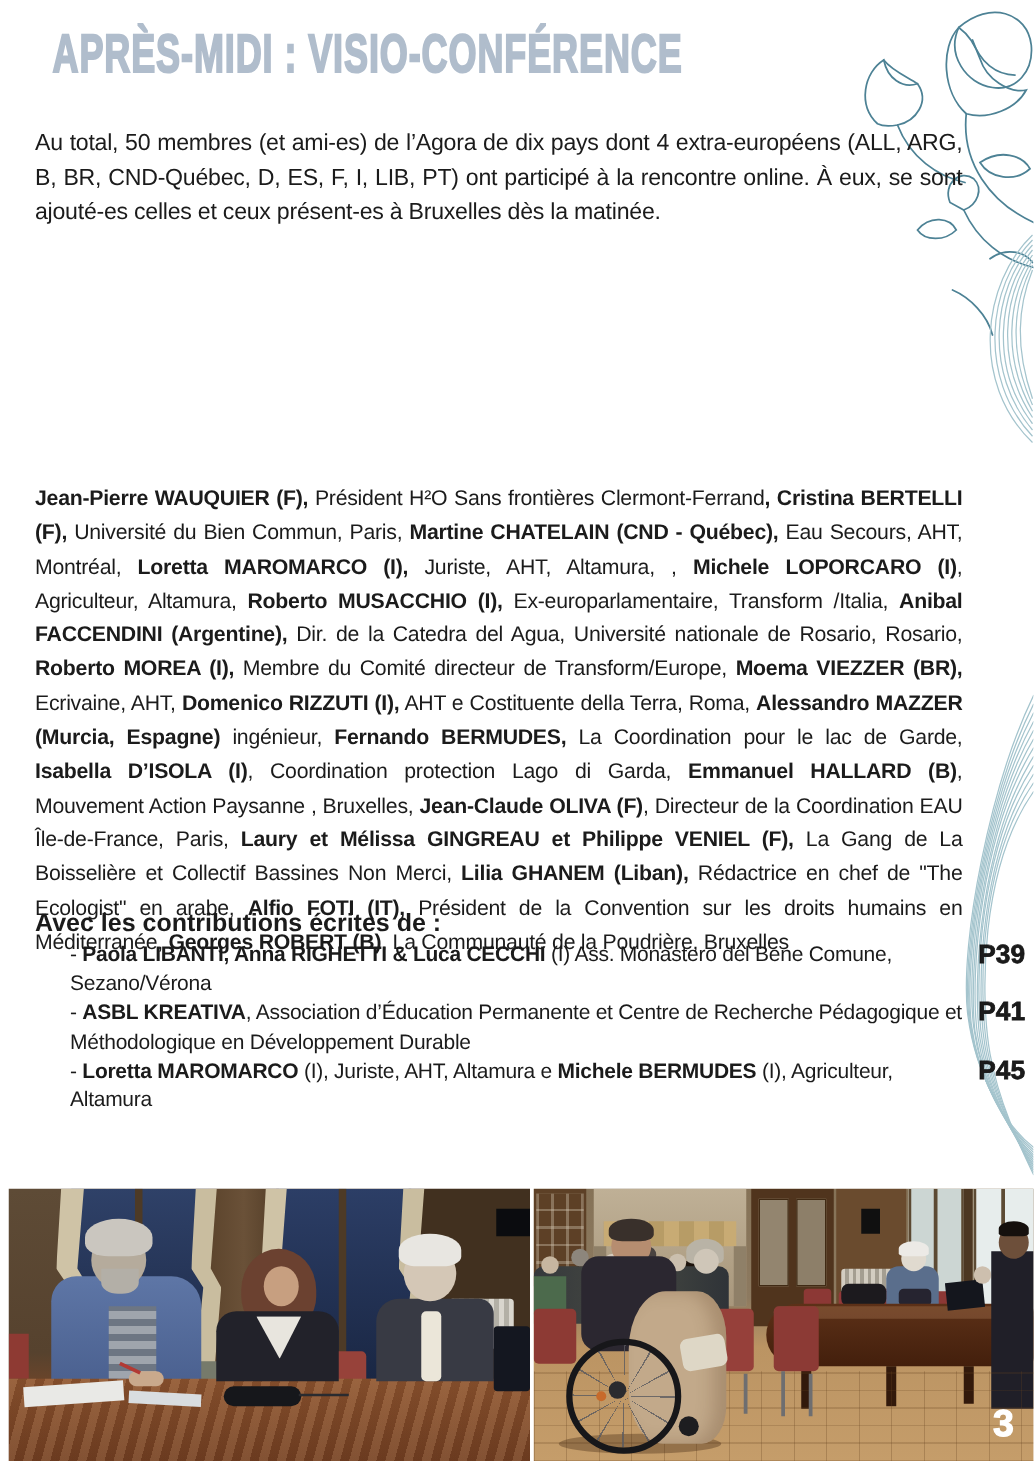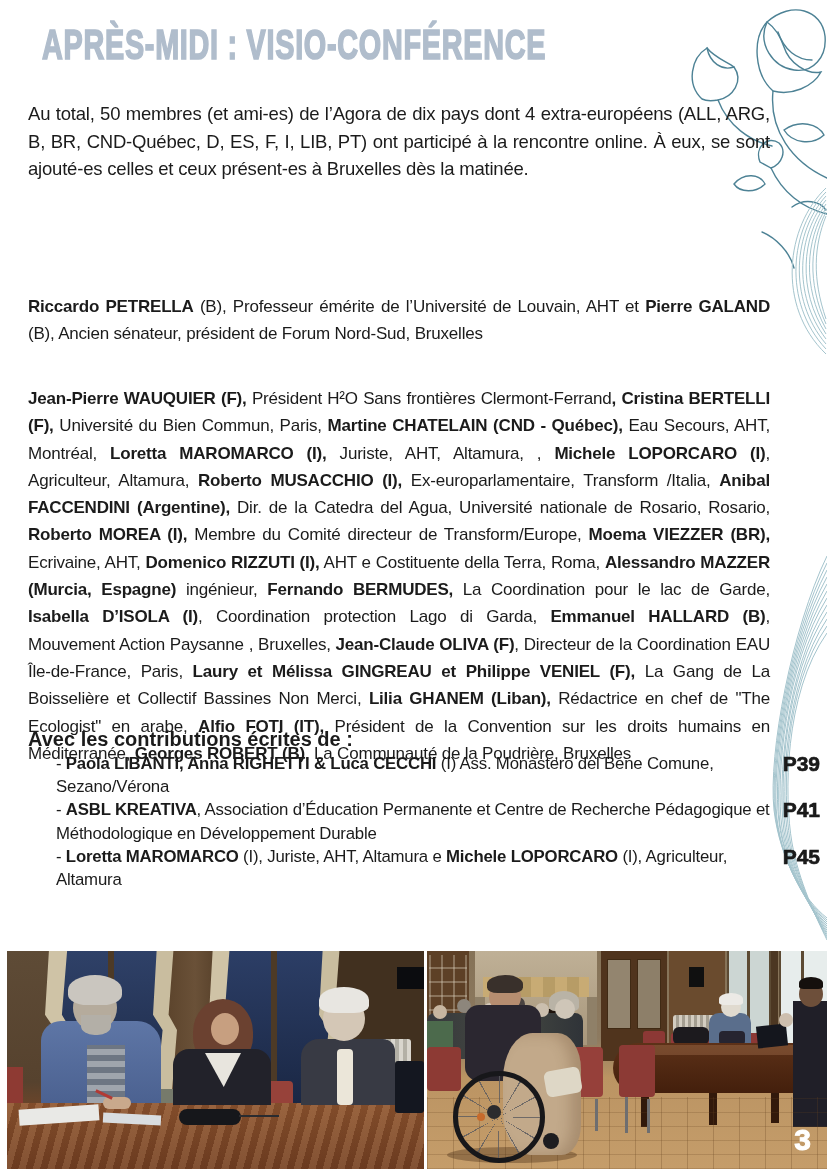--- a/index.html
+++ b/index.html
@@ -80,36 +80,35 @@
     <path d="M69,78 C26,140 24,245 32,292 C39,332 57,367 69,390"></path>
     <path d="M69,85 C26,146 26,249 34,295 C41,334 58,369 69,392"></path>
   </svg>
 
   <div class="title">APRÈS-MIDI : VISIO-CONFÉRENCE</div>
 
   <div class="tblock" style="top:84px;">
     <p class="para" style="margin-top:16px;">Au total, 50 membres (et ami-es) de l’Agora de dix pays dont 4 extra-européens (ALL, ARG, B, BR, CND-Québec, D, ES, F, I, LIB, PT) ont participé à la rencontre online. À eux, se sont ajouté-es celles et ceux présent-es à Bruxelles dès la matinée.</p>
   </div>
 
-  <p class="para small tblock" style="top:293px;"><b>Riccardo PETRELLA</b><span> (B), Professeur émérite de l’Université de Louvain, AHT et </span><b>Pierre GALAND</b><span> (B), Ancien sénateur, président de Forum Nord-Sud, Bruxelles</span></p>
 
   <p class="para small tblock" style="top:385px;"><b>Jean-Pierre WAUQUIER (F),</b><span> Président H²O Sans frontières Clermont-Ferrand</span><b>, Cristina BERTELLI (F),</b><span> Université du Bien Commun, Paris, </span><b>Martine CHATELAIN (CND - Québec),</b><span> Eau Secours, AHT, Montréal, </span><b>Loretta MAROMARCO (I),</b><span> Juriste, AHT, Altamura, , </span><b>Michele LOPORCARO (I)</b><span>, Agriculteur, Altamura, </span><b>Roberto MUSACCHIO (I),</b><span> Ex-europarlamentaire, Transform /Italia, </span><b>Anibal FACCENDINI (Argentine),</b><span> Dir. de la Catedra del Agua, Université nationale de Rosario, Rosario, </span><b>Roberto MOREA (I),</b><span> Membre du Comité directeur de Transform/Europe, </span><b>Moema VIEZZER (BR),</b><span> Ecrivaine, AHT, </span><b>Domenico RIZZUTI (I),</b><span> AHT e Costituente della Terra, Roma, </span><b>Alessandro MAZZER (Murcia, Espagne)</b><span> ingénieur, </span><b>Fernando BERMUDES,</b><span> La Coordination pour le lac de Garde, </span><b>Isabella D’ISOLA (I)</b><span>, Coordination protection Lago di Garda, </span><b>Emmanuel HALLARD (B)</b><span>, Mouvement Action Paysanne , Bruxelles, </span><b>Jean-Claude OLIVA (F)</b><span>, Directeur de la Coordination EAU Île-de-France, Paris, </span><b>Laury et Mélissa GINGREAU et Philippe VENIEL (F),</b><span> La Gang de La Boisselière et Collectif Bassines Non Merci, </span><b>Lilia GHANEM (Liban),</b><span> Rédactrice en chef de "The Ecologist" en arabe, </span><b>Alfio FOTI (IT),</b><span> Président de la Convention sur les droits humains en Méditerranée, </span><b>Georges ROBERT (B)</b><span>, La Communauté de la Poudrière, Bruxelles</span></p>
 
   <h2 class="sec tblock" style="top:726px;">Avec les contributions écrites de :</h2>
   <div class="contrib">
     <div class="c-row">
       <div class="c-text"><span>- </span><b>Paola LIBANTI, Anna RIGHETTI &amp; Luca CECCHI</b><span> (I) Ass. Monastero del Bene Comune, Sezano/Vérona</span></div>
       <div class="c-ref">P39</div>
     </div>
     <div class="c-row">
       <div class="c-text"><span>- </span><b>ASBL KREATIVA</b><span>, Association d’Éducation Permanente et Centre de Recherche Pédagogique et Méthodologique en Développement Durable</span></div>
       <div class="c-ref">P41</div>
     </div>
     <div class="c-row">
-      <div class="c-text"><span>- </span><b>Loretta MAROMARCO</b><span> (I), Juriste, AHT, Altamura e </span><b>Michele LOPORCARO</b><span> (I), Agriculteur, Altamura</span></div>
+      <div class="c-text"><span>- </span><b>Loretta MAROMARCO</b><span> (I), Juriste, AHT, Altamura e </span><b>Michele BERMUDES</b><span> (I), Agriculteur, Altamura</span></div>
       <div class="c-ref">P45</div>
     </div>
   </div>
 
   <div class="photo photo-left">
     <div class="a" style="left:320px;top:0;width:97px;height:155px;background:#41301f;"></div>
     <div class="a" style="left:160px;top:0;width:56px;height:152px;background:linear-gradient(90deg,#5c442c,#6a5138,#533d27);"></div>
     <div class="a" style="left:50px;top:0;width:110px;height:152px;background:linear-gradient(180deg,#2f4168,#1b2845);"></div>
     <div class="a" style="left:101px;top:0;width:6px;height:152px;background:#4d3a26;"></div>
     <div class="a" style="left:214px;top:0;width:108px;height:152px;background:linear-gradient(180deg,#2c3e66,#1a2744);"></div>

